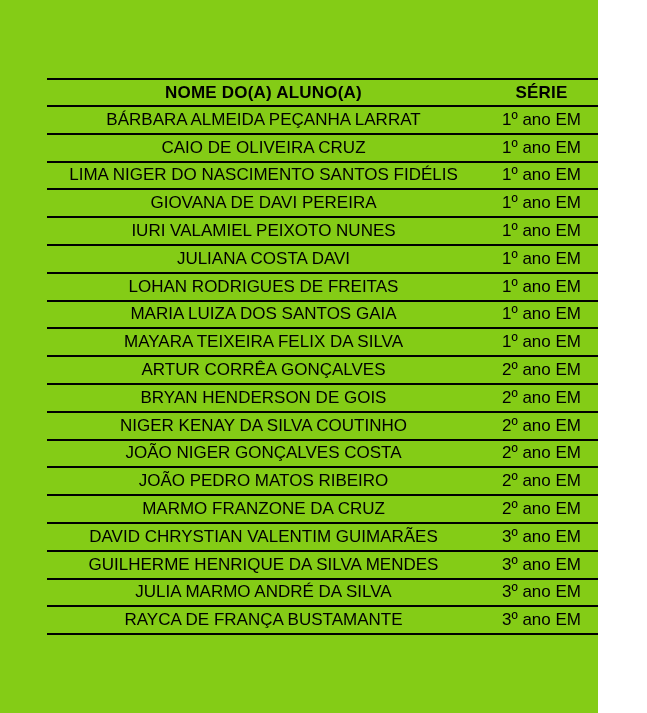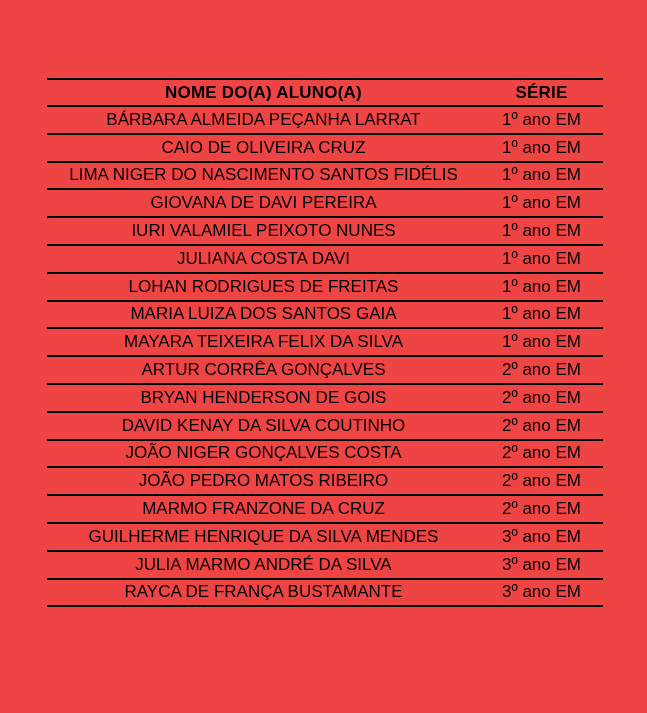--- a/index.html
+++ b/index.html
@@ -7,23 +7,23 @@
     padding: 0;
   }
   body {
     width: 647px;
     height: 713px;
     background: #ffffff;
     font-family: "Liberation Sans", sans-serif;
   }
   .page {
     position: relative;
-    width: 647px;
+    width: 598px;
     height: 713px;
-    background: #ef4444;
+    background: #84cc16;
     overflow: hidden;
   }
   table.students {
     position: absolute;
     left: 47px;
     top: 78px;
     width: 556px;
     border-collapse: collapse;
     table-layout: fixed;
   }
@@ -116,39 +116,43 @@
     <td>ARTUR CORRÊA GONÇALVES</td>
     <td>2º ano EM</td>
   </tr>
 
   <tr>
     <td>BRYAN HENDERSON DE GOIS</td>
     <td>2º ano EM</td>
   </tr>
 
   <tr>
-    <td>DAVID KENAY DA SILVA COUTINHO</td>
+    <td>NIGER KENAY DA SILVA COUTINHO</td>
     <td>2º ano EM</td>
   </tr>
 
   <tr>
     <td>JOÃO NIGER GONÇALVES COSTA</td>
     <td>2º ano EM</td>
   </tr>
 
   <tr>
     <td>JOÃO PEDRO MATOS RIBEIRO</td>
     <td>2º ano EM</td>
   </tr>
 
   <tr>
     <td>MARMO FRANZONE DA CRUZ</td>
     <td>2º ano EM</td>
   </tr>
 
+  <tr>
+    <td>DAVID CHRYSTIAN VALENTIM GUIMARÃES</td>
+    <td>3º ano EM</td>
+  </tr>
 
   <tr>
     <td>GUILHERME HENRIQUE DA SILVA MENDES</td>
     <td>3º ano EM</td>
   </tr>
 
   <tr>
     <td>JULIA MARMO ANDRÉ DA SILVA</td>
     <td>3º ano EM</td>
   </tr>

